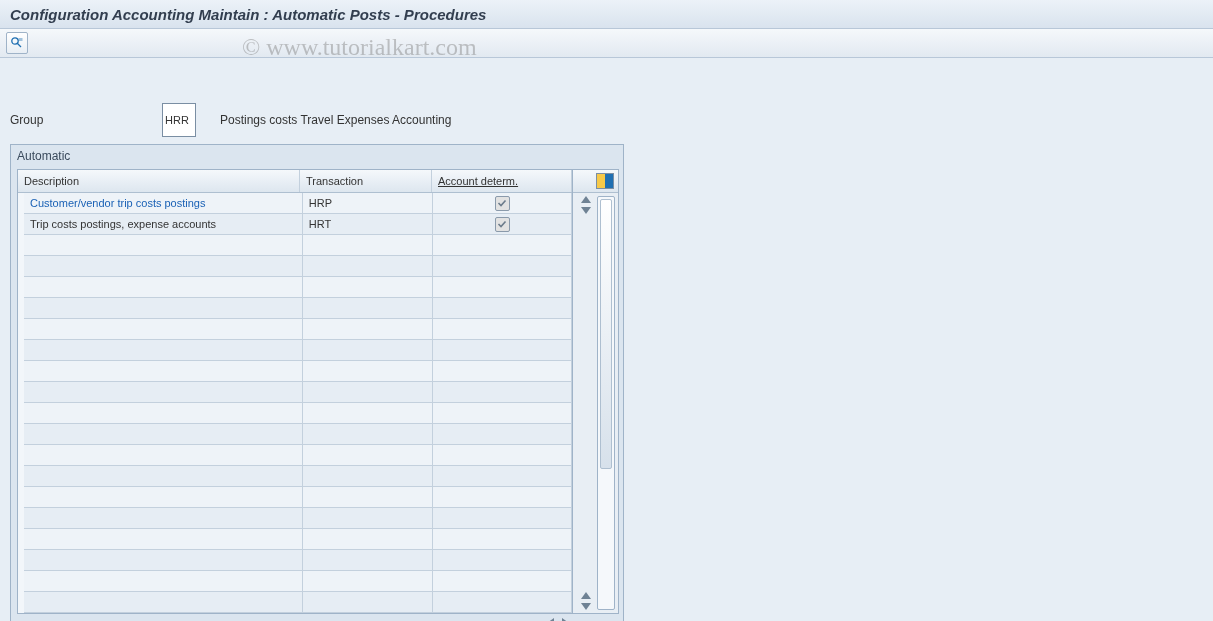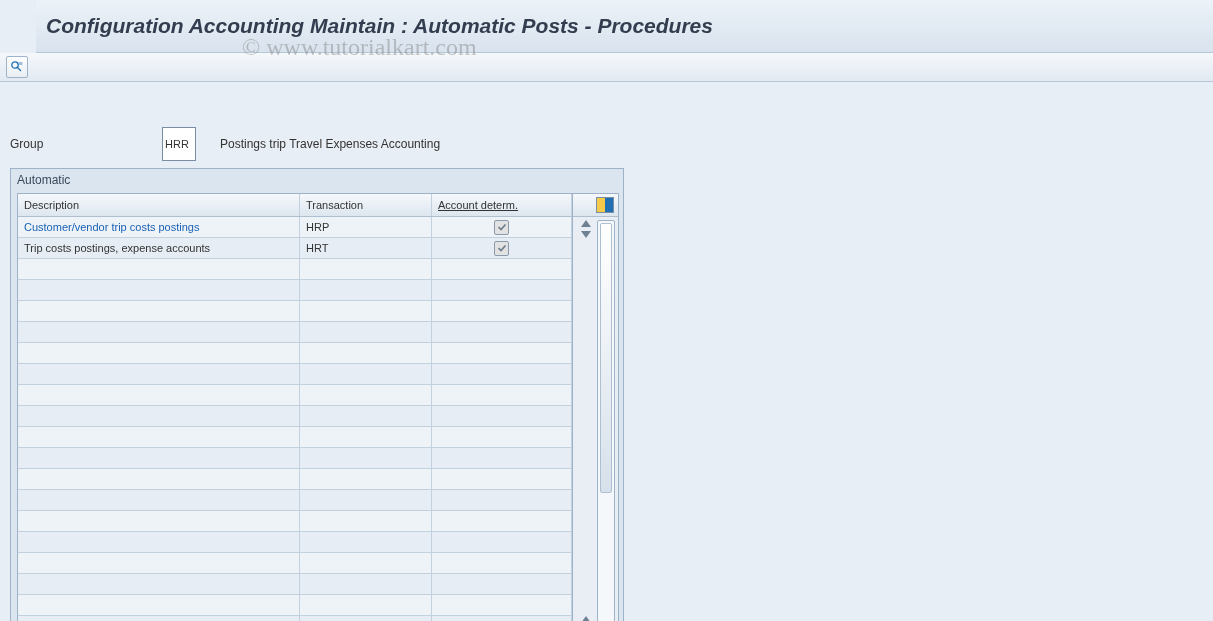--- a/index.html
+++ b/index.html
@@ -17,26 +17,25 @@
     height: 621px;
     background: #e7eef5;
     box-sizing: border-box;
   }
   .titlebar {
     height: 28px;
     background: linear-gradient(#ecf2f8, #d9e3ee);
     border-bottom: 1px solid #b8c7d8;
     display: flex;
     align-items: center;
-    padding: 12px 10px;
+    padding: 0 10px;
     font-weight: bold;
     font-style: italic;
-    font-size: 21px;
+    font-size: 15px;
     color: #323e4f;
-    margin-left: 36px;
   }
   .toolbar {
     height: 28px;
     background: linear-gradient(#f5f8fb, #e2e9f1);
     border-bottom: 1px solid #b8c7d8;
     display: flex;
     align-items: center;
     padding: 0 6px;
   }
   .toolbar .tbtn {
@@ -120,20 +119,21 @@
   .col-trans { width: 132px; }
   .col-accd { width: 140px; justify-content:center;}
   .grid-body { }
   .grid-row {
     display: flex;
     height: 20px;
     border-bottom: 1px solid #c3d0dd;
     font-size: 11px;
     color: #333;
     background: #eef3f8;
+    margin-left: 6px;
   }
   .grid-row:nth-child(even){ background:#e6edf4; }
   .grid-row:nth-child(odd){ background:#eef3f8; }
   .grid-row .col-desc.link { color: #1a61b5; }
   .checkbox-ro {
     width: 13px; height: 13px;
     border: 1px solid #8a9aab;
     background: #e2e2e2;
     display:flex; align-items:center; justify-content:center;
     border-radius:2px;
@@ -237,21 +237,21 @@
         <line x1="7.5" y1="7.5" x2="11" y2="11" stroke="#1f6fb2" stroke-width="1.3"></line>
         <rect x="8.5" y="2" width="4" height="3" fill="#1f6fb2" opacity="0.4"></rect>
       </svg>
     </div>
   </div>
 
   <div class="content">
     <div class="field-row">
       <span class="field-label">Group</span>
       <input class="field-input" readonly="" value="HRR" style="">
-      <span class="field-desc">Postings trip Travel Expenses Accounting</span>
+      <span class="field-desc">Postings costs Travel Expenses Accounting</span>
     </div>
 
     <div class="panel">
       <div class="panel-title">Automatic</div>
 
       <div class="grid-wrap">
         <div class="grid">
           <div class="grid-header">
             <div class="col col-desc">Description</div>
             <div class="col col-trans">Transaction</div>

